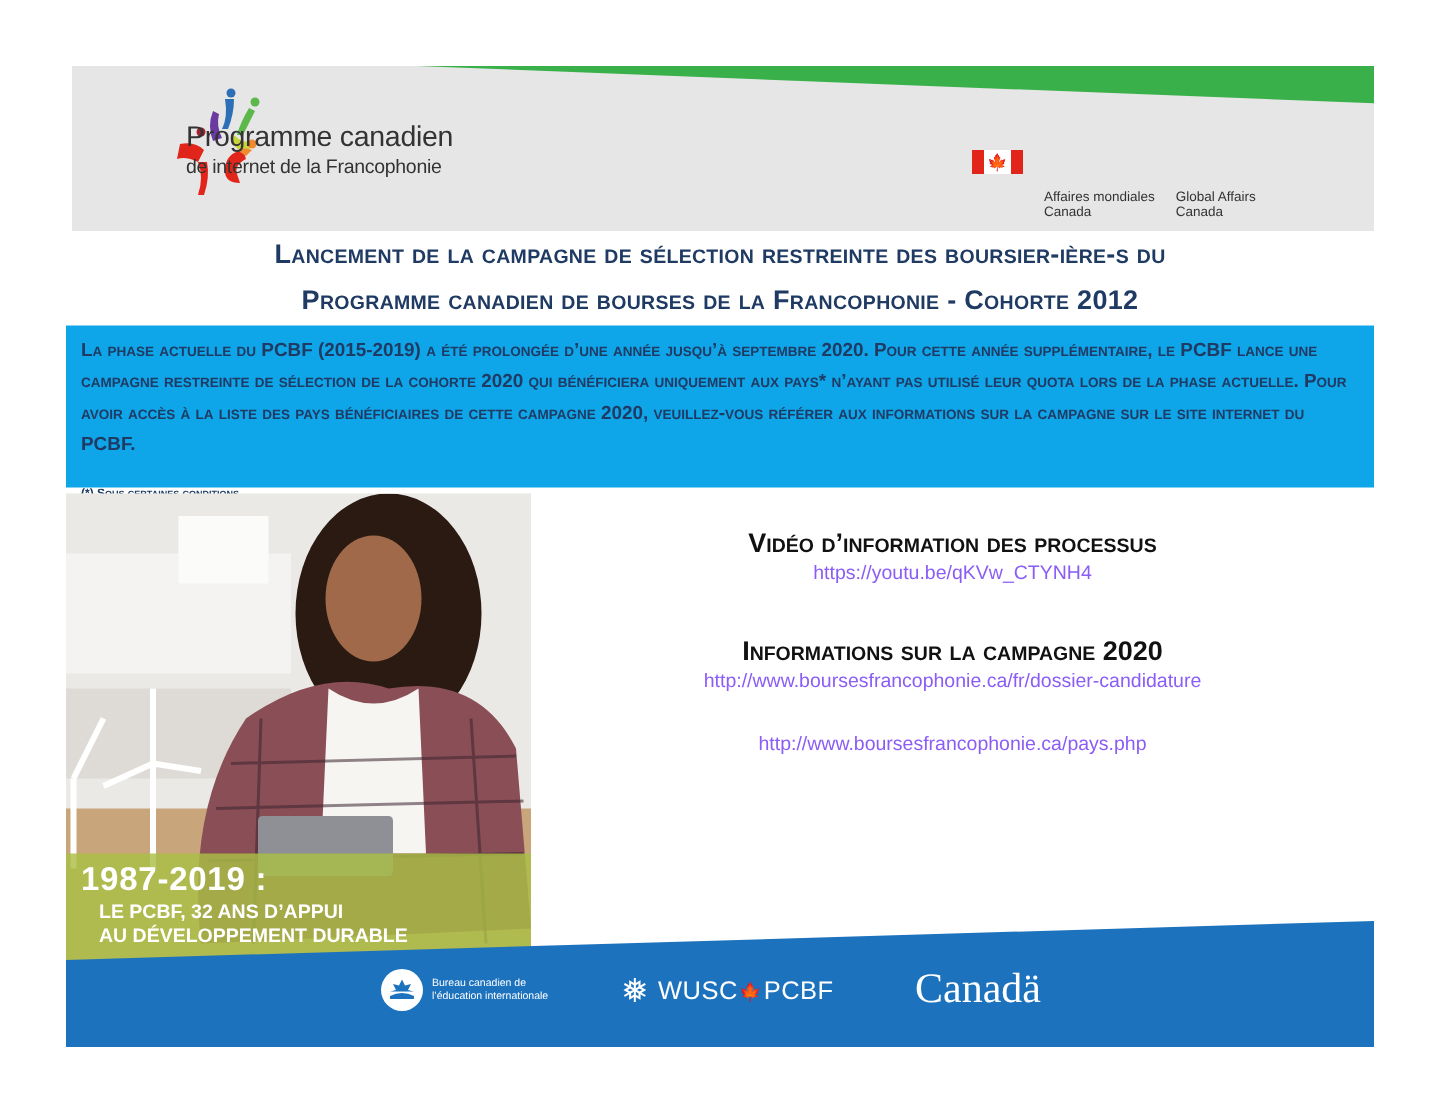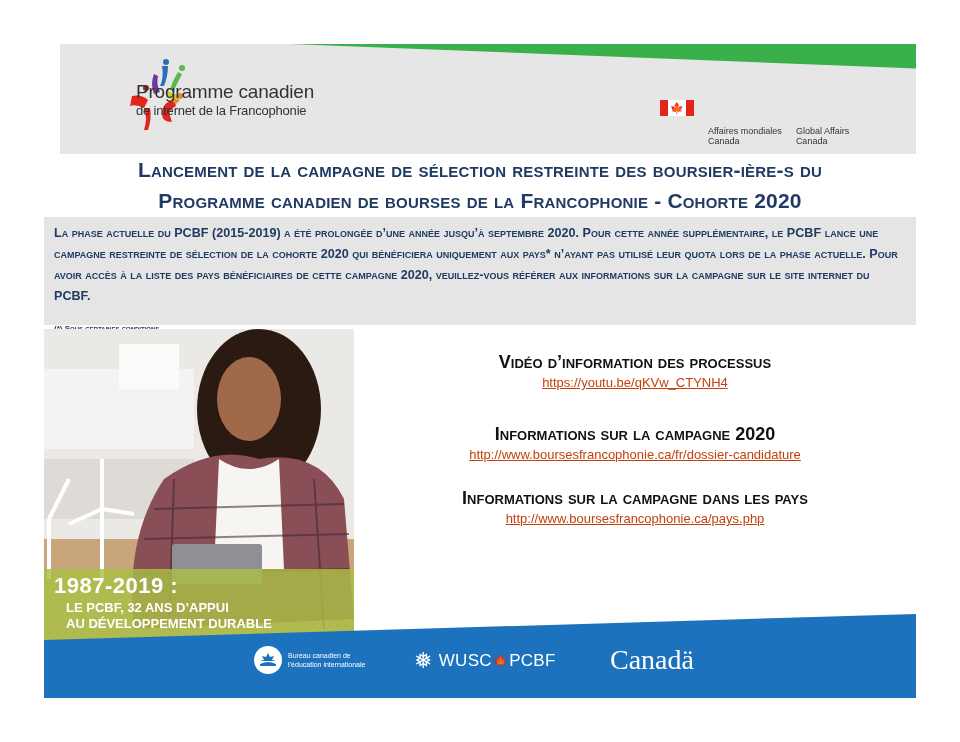--- a/index.html
+++ b/index.html
@@ -1,40 +1,40 @@
 <!DOCTYPE html>
 <html><head>
 <meta charset="utf-8">
 <style>
   html, body { margin:0; padding:0; background:#ffffff; }
   body { width:960px; height:742px; position:relative; overflow:hidden; font-family:"Liberation Sans", sans-serif; }
   .card { position:absolute; left:44px; top:44px; width:872px; height:654px; background:#ffffff; overflow:hidden; }
-  .header { position:absolute; left:16px; top:0; width:872px; height:110px; background:#e6e6e6; }
+  .header { position:absolute; left:4px; top:0; width:872px; height:110px; background:#e6e6e6; }
   .green-bar { position:absolute; left:0; top:0; width:872px; height:28px; }
   .logo { position:absolute; left:64px; top:12px; width:260px; height:80px; }
   .logo-text { position:absolute; left:76px; top:38px; color:#333; line-height:1; }
   .logo-t1 { font-family:"Liberation Sans Narrow","Liberation Sans",sans-serif; font-size:19px; letter-spacing:-0.2px; }
   .logo-t2 { font-size:13px; margin-top:3px; letter-spacing:-0.2px; }
   .gac { position:absolute; left:600px; top:54px; height:24px; display:flex; align-items:flex-start; }
   .flag { width:34px; height:16px; display:flex; margin-right:14px; margin-top:2px; }
   .flag .r { width:8px; background:#e1251b; }
   .flag .w { flex:1; background:#fff; display:flex; align-items:center; justify-content:center; color:#e1251b; font-size:11px; }
   .gac-col { font-size:9px; color:#333; line-height:10px; margin-right:14px;margin-top:28px; }
-  .title { position:absolute; left:0; top:110px; width:872px; height:76px; text-align:center; color:#1f3b63; font-weight:bold; font-size:21px; line-height:31px; font-variant:small-caps; letter-spacing:0.2px; }
-  .info { position:absolute; left:0; top:173px; width:872px; height:108px; background:#e5e5e5; box-sizing:border-box; padding:6px 10px 0 10px; }
+  .title { position:absolute; left:0; top:110px; width:872px; height:76px; text-align:center; color:#1f3b63; font-weight:bold; font-size:18px; line-height:31px; font-variant:small-caps; letter-spacing:0.2px; }
+  .info { position:absolute; left:0; top:173px; width:872px; height:108px; background:#0ea5e9; box-sizing:border-box; padding:6px 10px 0 10px; }
   .info p { margin:0; color:#1f3b63; font-weight:bold; font-size:12.6px; line-height:21px; font-variant:small-caps; }
   .info .note { font-size:8px; line-height:12px; margin-top:16px; }
   .photo { position:absolute; left:0; top:285px; width:310px; height:311px; overflow:hidden; background:#e9e7e4; }
   .photo-caption { position:absolute; left:0; top:240px; width:310px; height:71px; background:rgba(170,190,70,0.82); }
   .cap-1 { position:absolute; left:10px; top:4px; font-size:22px; font-weight:bold; color:#fff; letter-spacing:0.5px;text-align:right; }
   .cap-2 { position:absolute; left:22px; top:31px; font-size:13px; font-weight:bold; color:#fff; line-height:16px; }
   .links { position:absolute; left:310px; top:285px; width:562px; height:260px; text-align:center;padding-left:31px; }
   .link-block { position:absolute; left:0; width:562px; }
   .link-title { color:#111; font-weight:bold; font-size:18px; font-variant:small-caps; line-height:22px; }
-  .link-url { color:#c2410c; font-size:13px; text-decoration:underline; line-height:18px; display:inline-block; }
+  .link-url { color:#8b5cf6; font-size:13px; line-height:18px; display:inline-block; }
   .footer { position:absolute; left:0; top:570px; width:872px; height:84px; }
   .footer-logos { position:absolute; left:0; top:598px; width:872px; height:40px; }
   .cbie { position:absolute; left:210px; top:4px; display:flex; align-items:center; }
   .cbie-circle { width:28px; height:28px; border-radius:50%; background:#fff; display:flex; align-items:center; justify-content:center; }
   .cbie-text { color:#fff; font-size:7px; line-height:9px; margin-left:6px; }
   .wusc { position:absolute; left:370px; top:6px; display:flex; align-items:center; color:#fff; font-size:17px; letter-spacing:0.3px; }
   .canada { position:absolute; left:566px; top:2px; color:#fff; font-family:"Liberation Serif", serif; font-size:28px; }
 </style>
 </head>
 <body>
@@ -78,21 +78,21 @@
       </div>
       <div class="gac-col">
         <div>Global Affairs</div>
         <div>Canada</div>
       </div>
     </div>
   </div>
 
   <div class="title">
     <div>Lancement de la campagne de sélection restreinte des boursier-ière-s du</div>
-    <div>Programme canadien de bourses de la Francophonie - Cohorte 2020</div>
+    <div>Programme canadien de bourses de la Francophonie - Cohorte 2012</div>
   </div>
 
   <div class="info">
     <p>La phase actuelle du PCBF (2015-2019) a été prolongée d’une année jusqu’à septembre 2020. Pour cette année supplémentaire, le PCBF lance une campagne restreinte de sélection de la cohorte 2020 qui bénéficiera uniquement aux pays* n’ayant pas utilisé leur quota lors de la phase actuelle. Pour avoir accès à la liste des pays bénéficiaires de cette campagne 2020, veuillez-vous référer aux informations sur la campagne sur le site internet du PCBF.</p>
     <p class="note">(*) Sous certaines conditions</p>
   </div>
 
   <div class="photo">
     <svg width="310" height="311" viewBox="0 0 310 311">
       <rect width="310" height="311" fill="#ebe9e6"></rect>
@@ -139,21 +139,20 @@
   <div class="links">
     <div class="link-block" style="top:22px;">
       <div class="link-title">Vidéo d’information des processus</div>
       <a class="link-url">https://youtu.be/qKVw_CTYNH4</a>
     </div>
     <div class="link-block" style="top:94px;">
       <div class="link-title">Informations sur la campagne 2020</div>
       <a class="link-url">http://www.boursesfrancophonie.ca/fr/dossier-candidature</a>
     </div>
     <div class="link-block" style="top:158px;">
-      <div class="link-title">Informations sur la campagne dans les pays</div>
       <a class="link-url">http://www.boursesfrancophonie.ca/pays.php</a>
     </div>
   </div>
 
   <svg class="footer" viewBox="0 0 872 84" preserveAspectRatio="none">
     <polygon points="0,26 872,0 872,84 0,84" fill="#1d72bd"></polygon>
   </svg>
   <div class="footer-logos">
     <div class="cbie">
       <div class="cbie-circle">

